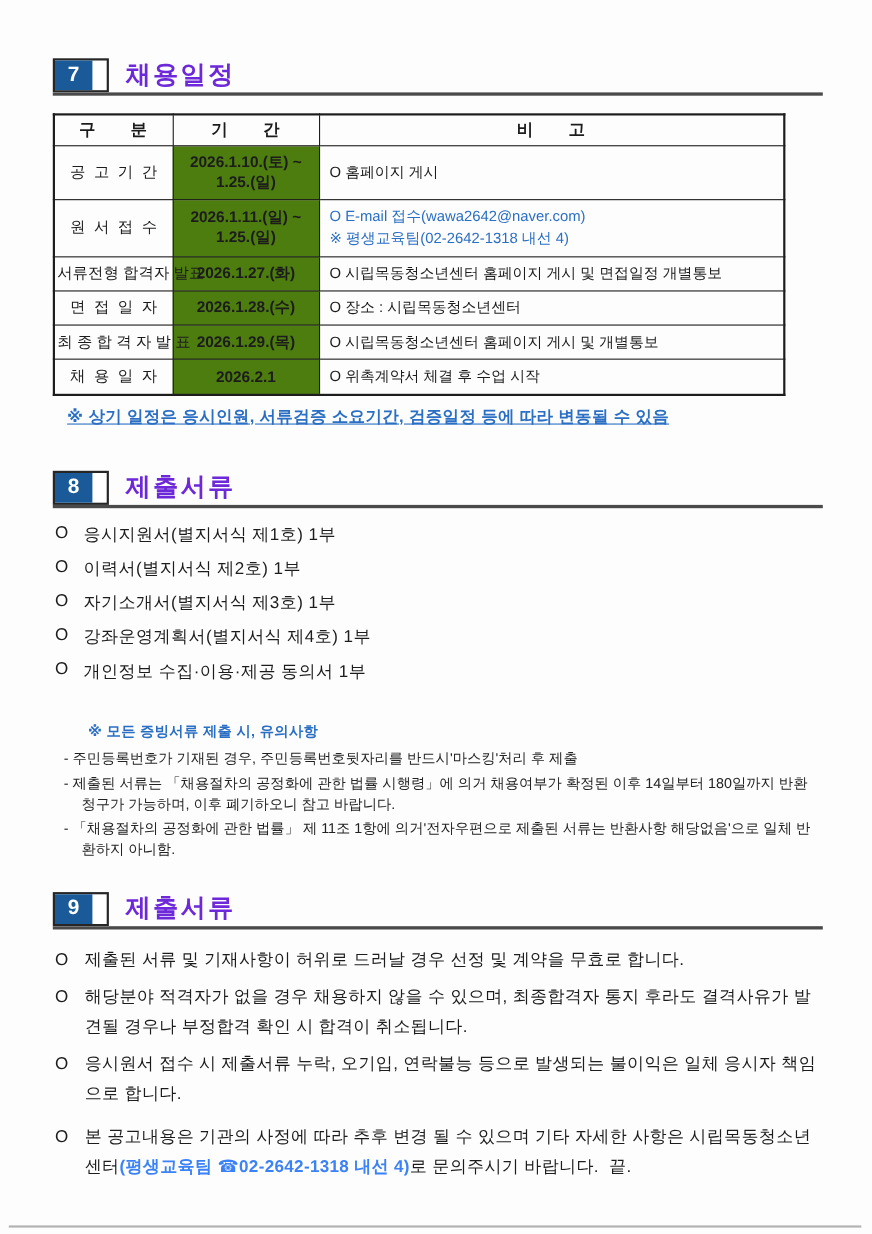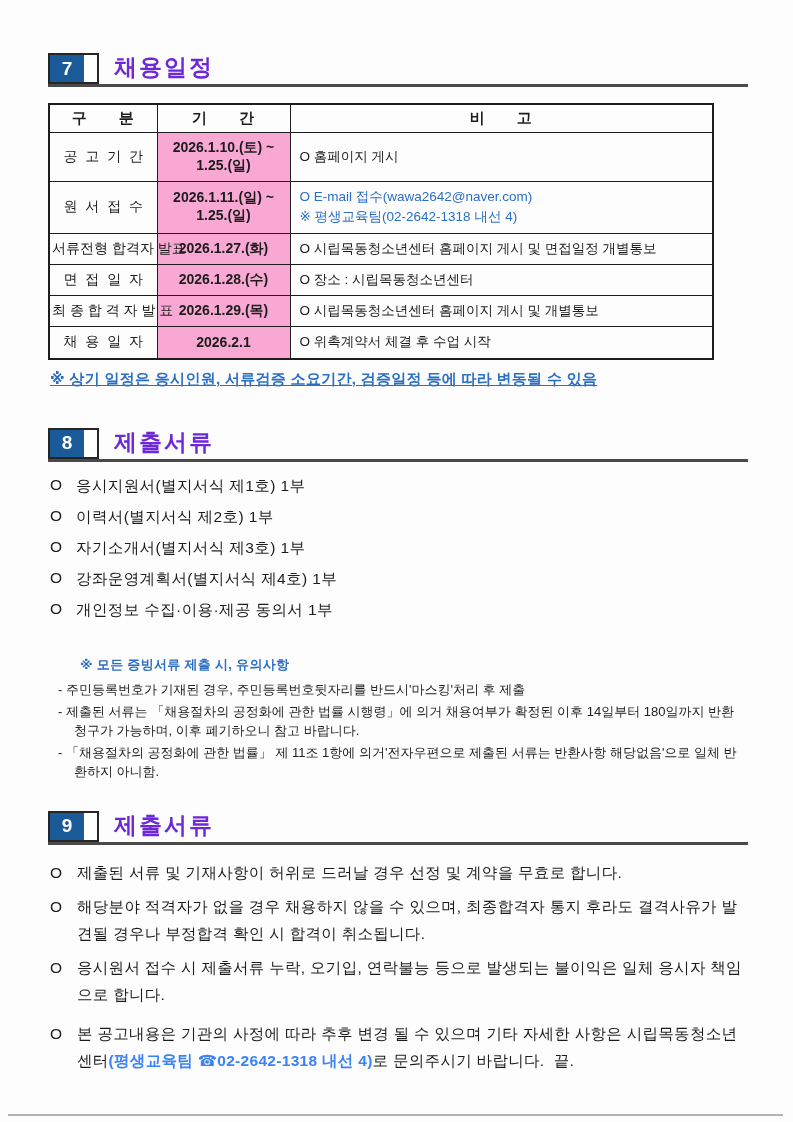--- a/index.html
+++ b/index.html
@@ -48,26 +48,26 @@
   }
   table.sched th, table.sched td { border:1px solid #1d1d1d; }
   table.sched th {
     font-size:15px; font-weight:bold; text-align:center;
     padding:4px 0; white-space:pre; letter-spacing:1px;
   }
   col.c1 { width:108px; } col.c2 { width:133px; } col.c3 { width:423px; }
   td.lbl { text-align:center; font-size:14px; padding:6px 2px; white-space:pre; }
   td.per {
     text-align:center; font-size:14px; font-weight:bold;
-    background:#f9a8d4; padding:6px 4px;
+    background:#4d7c0f; padding:6px 4px;
   }
   td.rem { font-size:13.5px; padding:5px 6px 5px 9px; line-height:1.5; }
   td.rem .blue { color:#2b6fc4; }
   .footnote {
-    margin-top:10px; margin-left:2px;
+    margin-top:10px; margin-left:13px;
     color:#2b6fc4; font-weight:bold; font-size:15px;
     text-decoration:underline; letter-spacing:0.3px;
   }
 
   
   .sec8 { margin-top:38px; }
   .doc-list { margin-top:14px; }
   .doc-item { display:flex; font-size:15.5px; margin-bottom:10px; letter-spacing:0.4px; }
   .doc-item .bullet { width:26px; flex:0 0 26px; padding-left:2px; }
   .notes { margin-top:34px; margin-left:10px; font-size:13px; line-height:1.5; }

